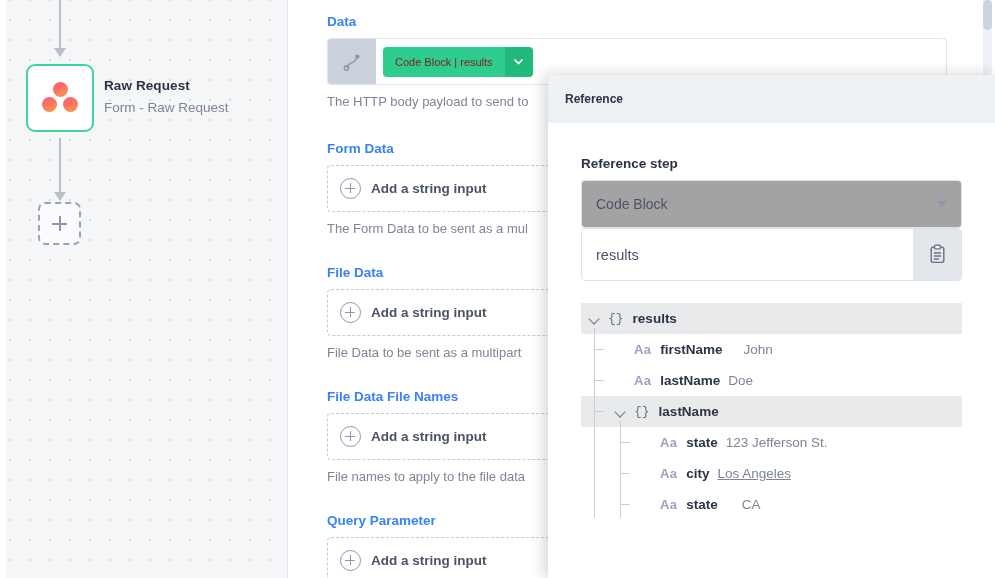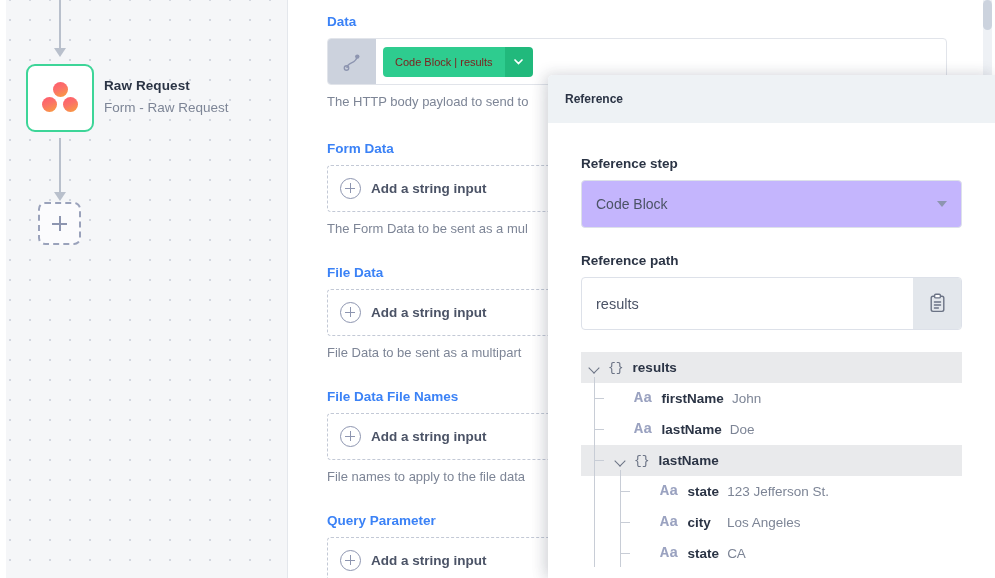--- a/index.html
+++ b/index.html
@@ -158,21 +158,21 @@
   .green-dot { width: 11px; height: 11px; border-radius: 50%; background: #2ecc8f; flex: none; }
   .run-ts { font-size: 13.5px; color: #4b5366; white-space: nowrap; }
 
   .popup-body { padding: 33px; }
   .pf-label { font-size: 13.5px; font-weight: bold; color: #2b3445; margin-bottom: 9px; }
   .pf-label.second { margin-top: 25px; }
 
   .select-box {
     height: 48px; border: 1px solid #dde1e9; border-radius: 4px;
     display: flex; align-items: center; padding: 0 14px;
-    background: #c4b5fd;
+    background: #a3a3a3;
   }
   .select-box .val { font-size: 14px; color: #4b5366; }
   .caret-down {
     margin-left: auto; width: 0; height: 0;
     border-left: 5.5px solid transparent; border-right: 5.5px solid transparent;
     border-top: 6.5px solid #8d95b0;
   }
 
   .path-box {
     height: 53px; border: 1px solid #dde1e9; border-radius: 4px;
@@ -198,22 +198,22 @@
     width: 11px; height: 11px; flex: none; position: relative;
   }
   .trow .chev::before {
     content: ""; position: absolute; left: 1px; top: 2px;
     width: 7px; height: 7px;
     border-right: 1.6px solid #6b7385; border-bottom: 1.6px solid #6b7385;
     transform: rotate(45deg);
   }
   .brace { font-size: 13px; color: #6b7385; font-family: "Liberation Mono", monospace; }
   .aa {
-    font-size: 15px; font-weight: bold; color: #9aa2c0;
-    font-family: Liberation Mono, monospace; letter-spacing: .3px;
+    font-size: 13px; font-weight: bold; color: #9aa2c0;
+    font-family: Liberation Sans, sans-serif; letter-spacing: .3px;
   }
   .tkey { font-weight: bold; color: #2b3445; }
   .tval { color: #7d8596; }
   .guide {
     position: absolute; width: 1px; background: #c8cdd6;
   }
   .tick {
     position: absolute; width: 9px; height: 1px; background: #c8cdd6;
   }
 </style>
@@ -314,21 +314,20 @@
       <div class="popup-title">Reference</div>
     </div>
 
     <div class="popup-body">
       <div class="pf-label">Reference step</div>
       <div class="select-box">
         <div class="val">Code Block</div>
         <div class="caret-down"></div>
       </div>
 
-      <div class="pf-label second">Reference path</div>
       <div class="path-box">
         <div class="val">results</div>
         <div class="copy-btn">
           <svg width="19" height="21" viewBox="0 0 19 21" fill="none">
             <rect x="3.2" y="3.2" width="12.6" height="15.2" rx="1.8" stroke="#6b7385" stroke-width="1.4"></rect>
             <rect x="6.6" y="1.3" width="5.8" height="3.6" rx="1.2" stroke="#6b7385" stroke-width="1.4" fill="#fff"></rect>
             <path d="M6.4 9 h6.2 M6.4 12 h6.2 M6.4 15 h4" stroke="#6b7385" stroke-width="1.3" stroke-linecap="round"></path>
           </svg>
         </div>
       </div>
@@ -341,21 +340,21 @@
             <span class="brace">{}</span>
             <div style="width: 9px; flex: 0 0 auto;"></div>
             <span class="tkey">results</span>
           </div>
           <div class="trow">
             <div style="width: 34px; flex: 0 0 auto;"></div>
             <div style="width: 19px; flex: 0 0 auto;"></div>
             <span class="aa">Aa</span>
             <div style="width: 9px; flex: 0 0 auto;"></div>
             <span class="tkey">firstName</span>
-            <span class="tval" style="margin-left: 8px;">John</span>
+            <span class="tval" style="margin-left: 21px;">John</span>
           </div>
           <div class="trow">
             <div style="width: 34px; flex: 0 0 auto;"></div>
             <div style="width: 19px; flex: 0 0 auto;"></div>
             <span class="aa">Aa</span>
             <div style="width: 9px; flex: 0 0 auto;"></div>
             <span class="tkey">lastName</span>
             <span class="tval" style="margin-left: 8px;">Doe</span>
           </div>
           <div class="trow obj">
@@ -373,29 +372,29 @@
             <div style="width: 9px; flex: 0 0 auto;"></div>
             <span class="tkey">state</span>
             <span class="tval" style="margin-left: 8px;">123 Jefferson St.</span>
           </div>
           <div class="trow">
             <div style="width: 60px; flex: 0 0 auto;"></div>
             <div style="width: 19px; flex: 0 0 auto;"></div>
             <span class="aa">Aa</span>
             <div style="width: 9px; flex: 0 0 auto;"></div>
             <span class="tkey">city</span>
-            <span class="tval" style="margin-left: 16px;">Los Angeles</span>
+            <span class="tval" style="margin-left: 8px; text-decoration: underline;">Los Angeles</span>
           </div>
           <div class="trow">
             <div style="width: 60px; flex: 0 0 auto;"></div>
             <div style="width: 19px; flex: 0 0 auto;"></div>
             <span class="aa">Aa</span>
             <div style="width: 9px; flex: 0 0 auto;"></div>
             <span class="tkey">state</span>
-            <span class="tval" style="margin-left: 8px;">CA</span>
+            <span class="tval" style="margin-left: 24px;">CA</span>
           </div>
           <div class="guide" style="left: 13px; top: 25px; height: 190px;"></div>
           <div class="tick" style="left: 14px; top: 46px;"></div>
           <div class="tick" style="left: 14px; top: 77px;"></div>
           <div class="tick" style="left: 14px; top: 108px;"></div>
           <div class="guide" style="left: 39px; top: 118px; height: 97px;"></div>
           <div class="tick" style="left: 40px; top: 139px;"></div>
           <div class="tick" style="left: 40px; top: 170px;"></div>
           <div class="tick" style="left: 40px; top: 201px;"></div>
         </div>

